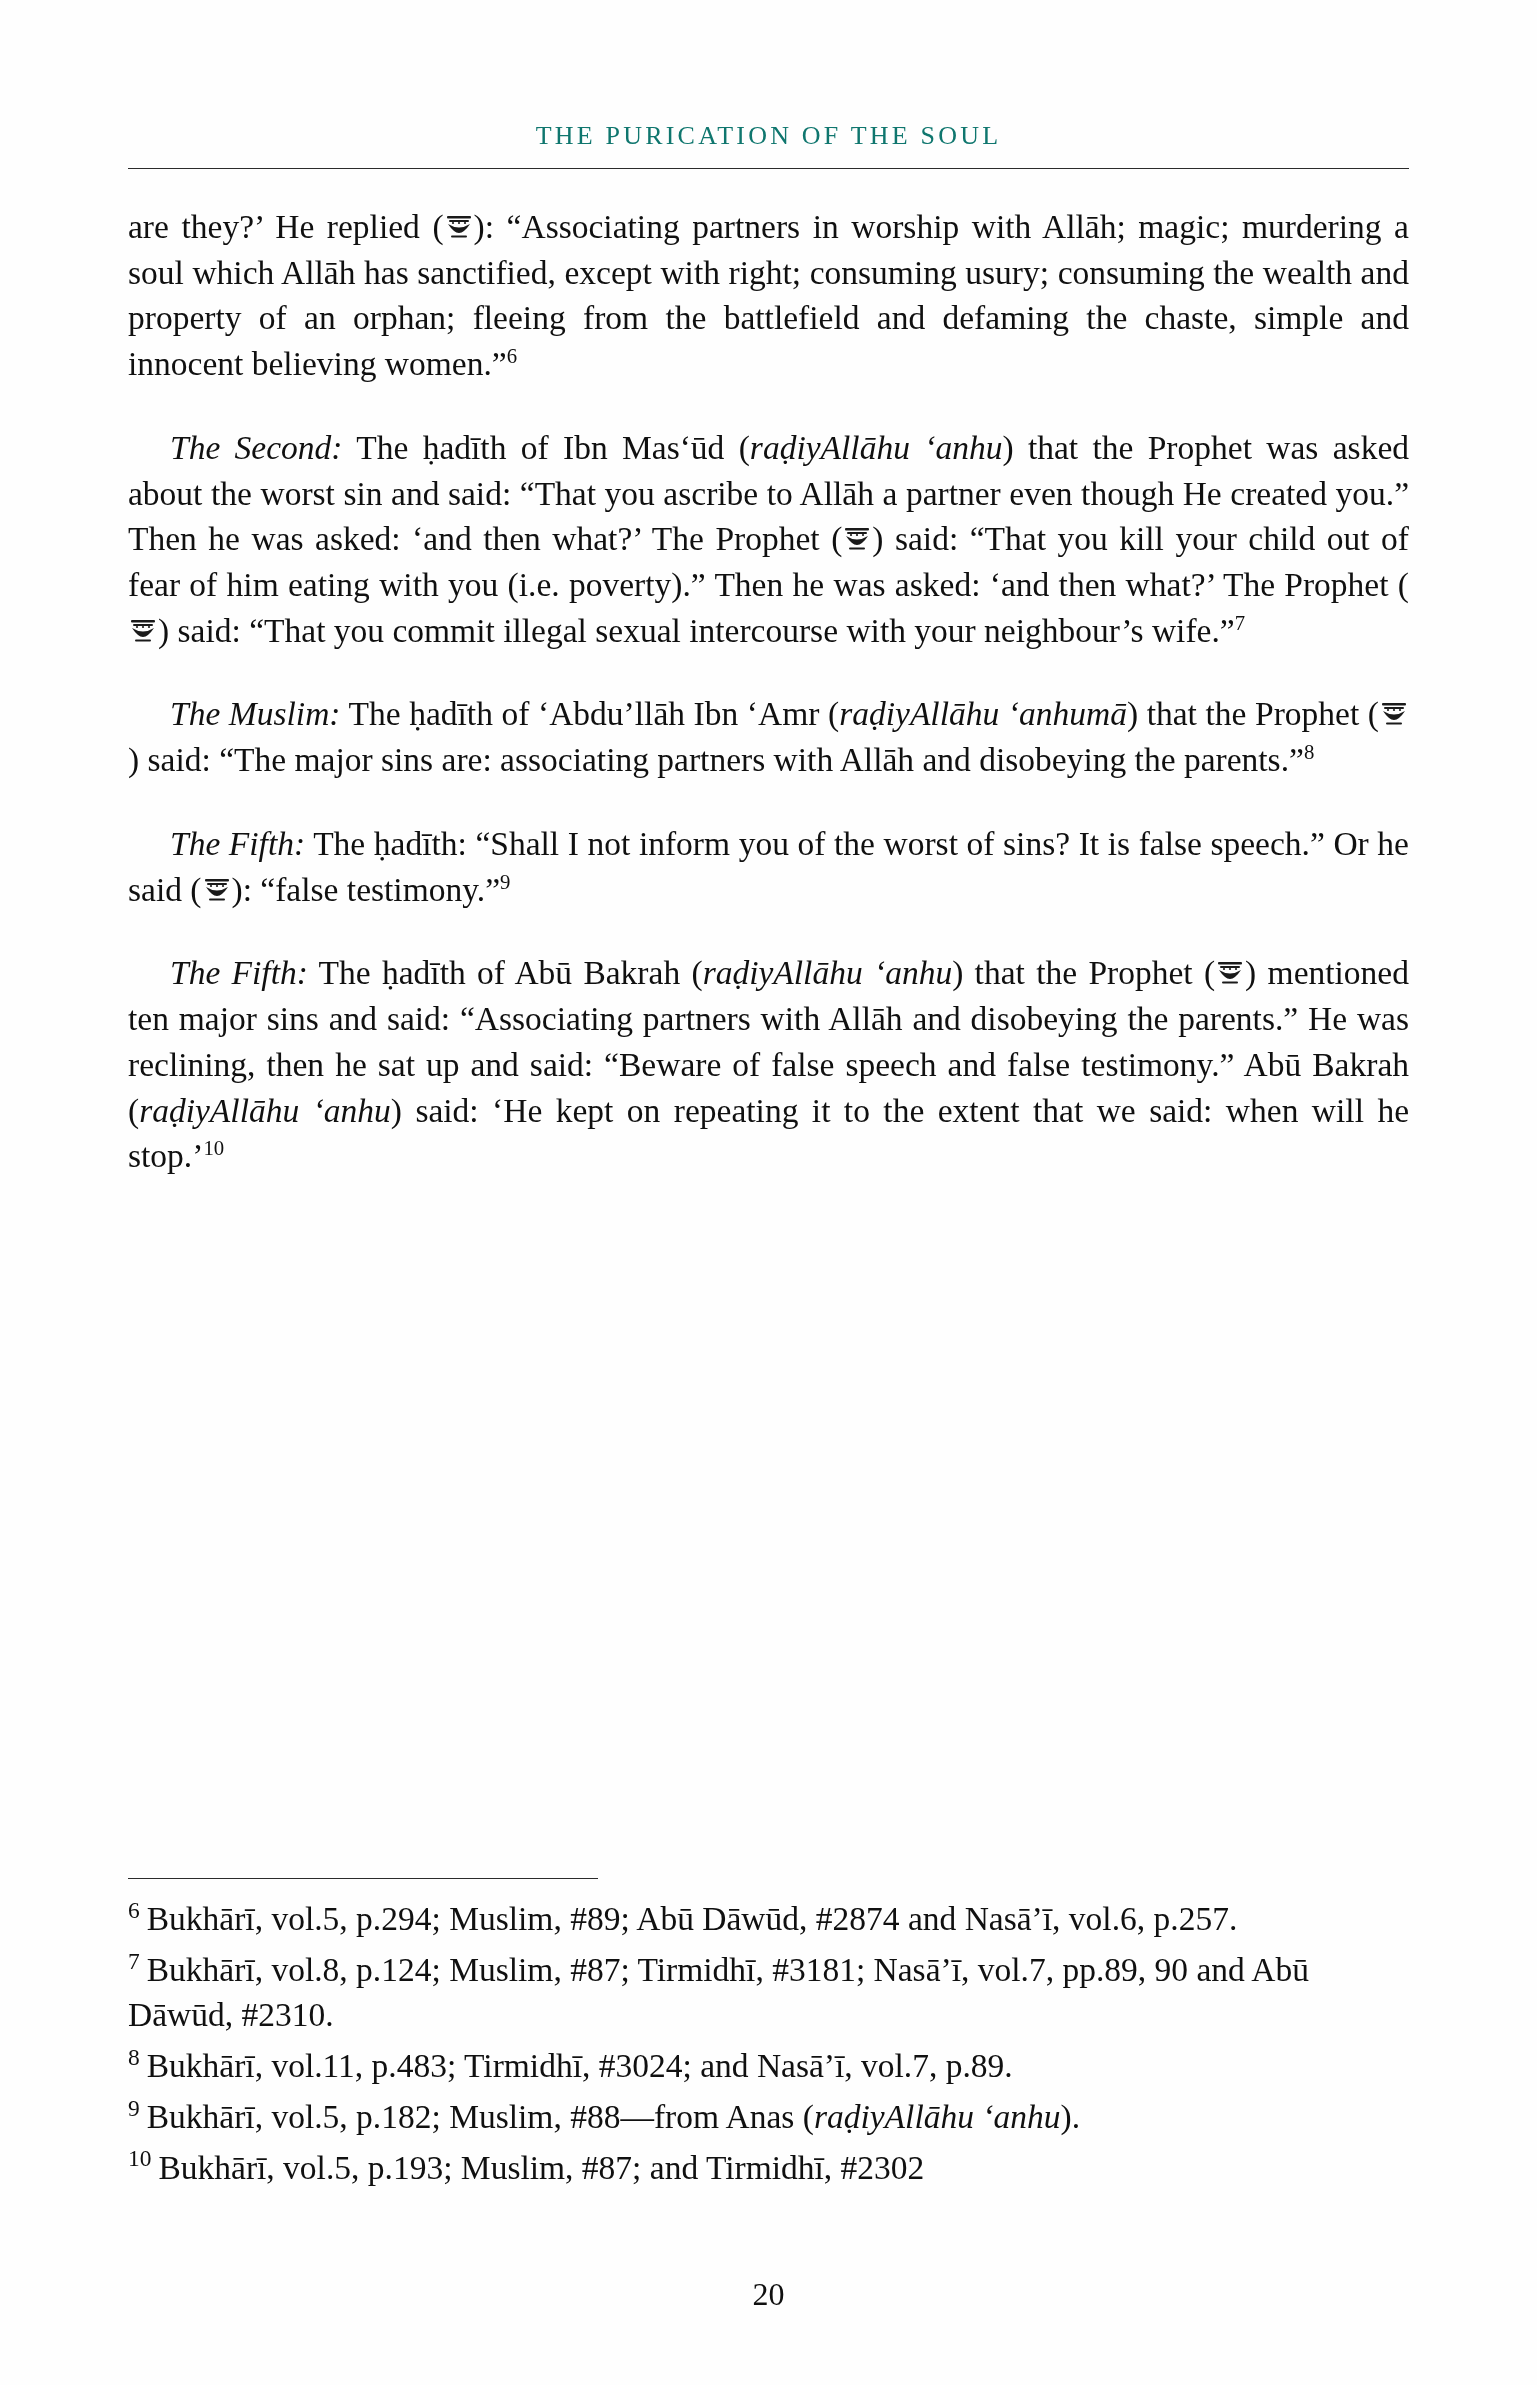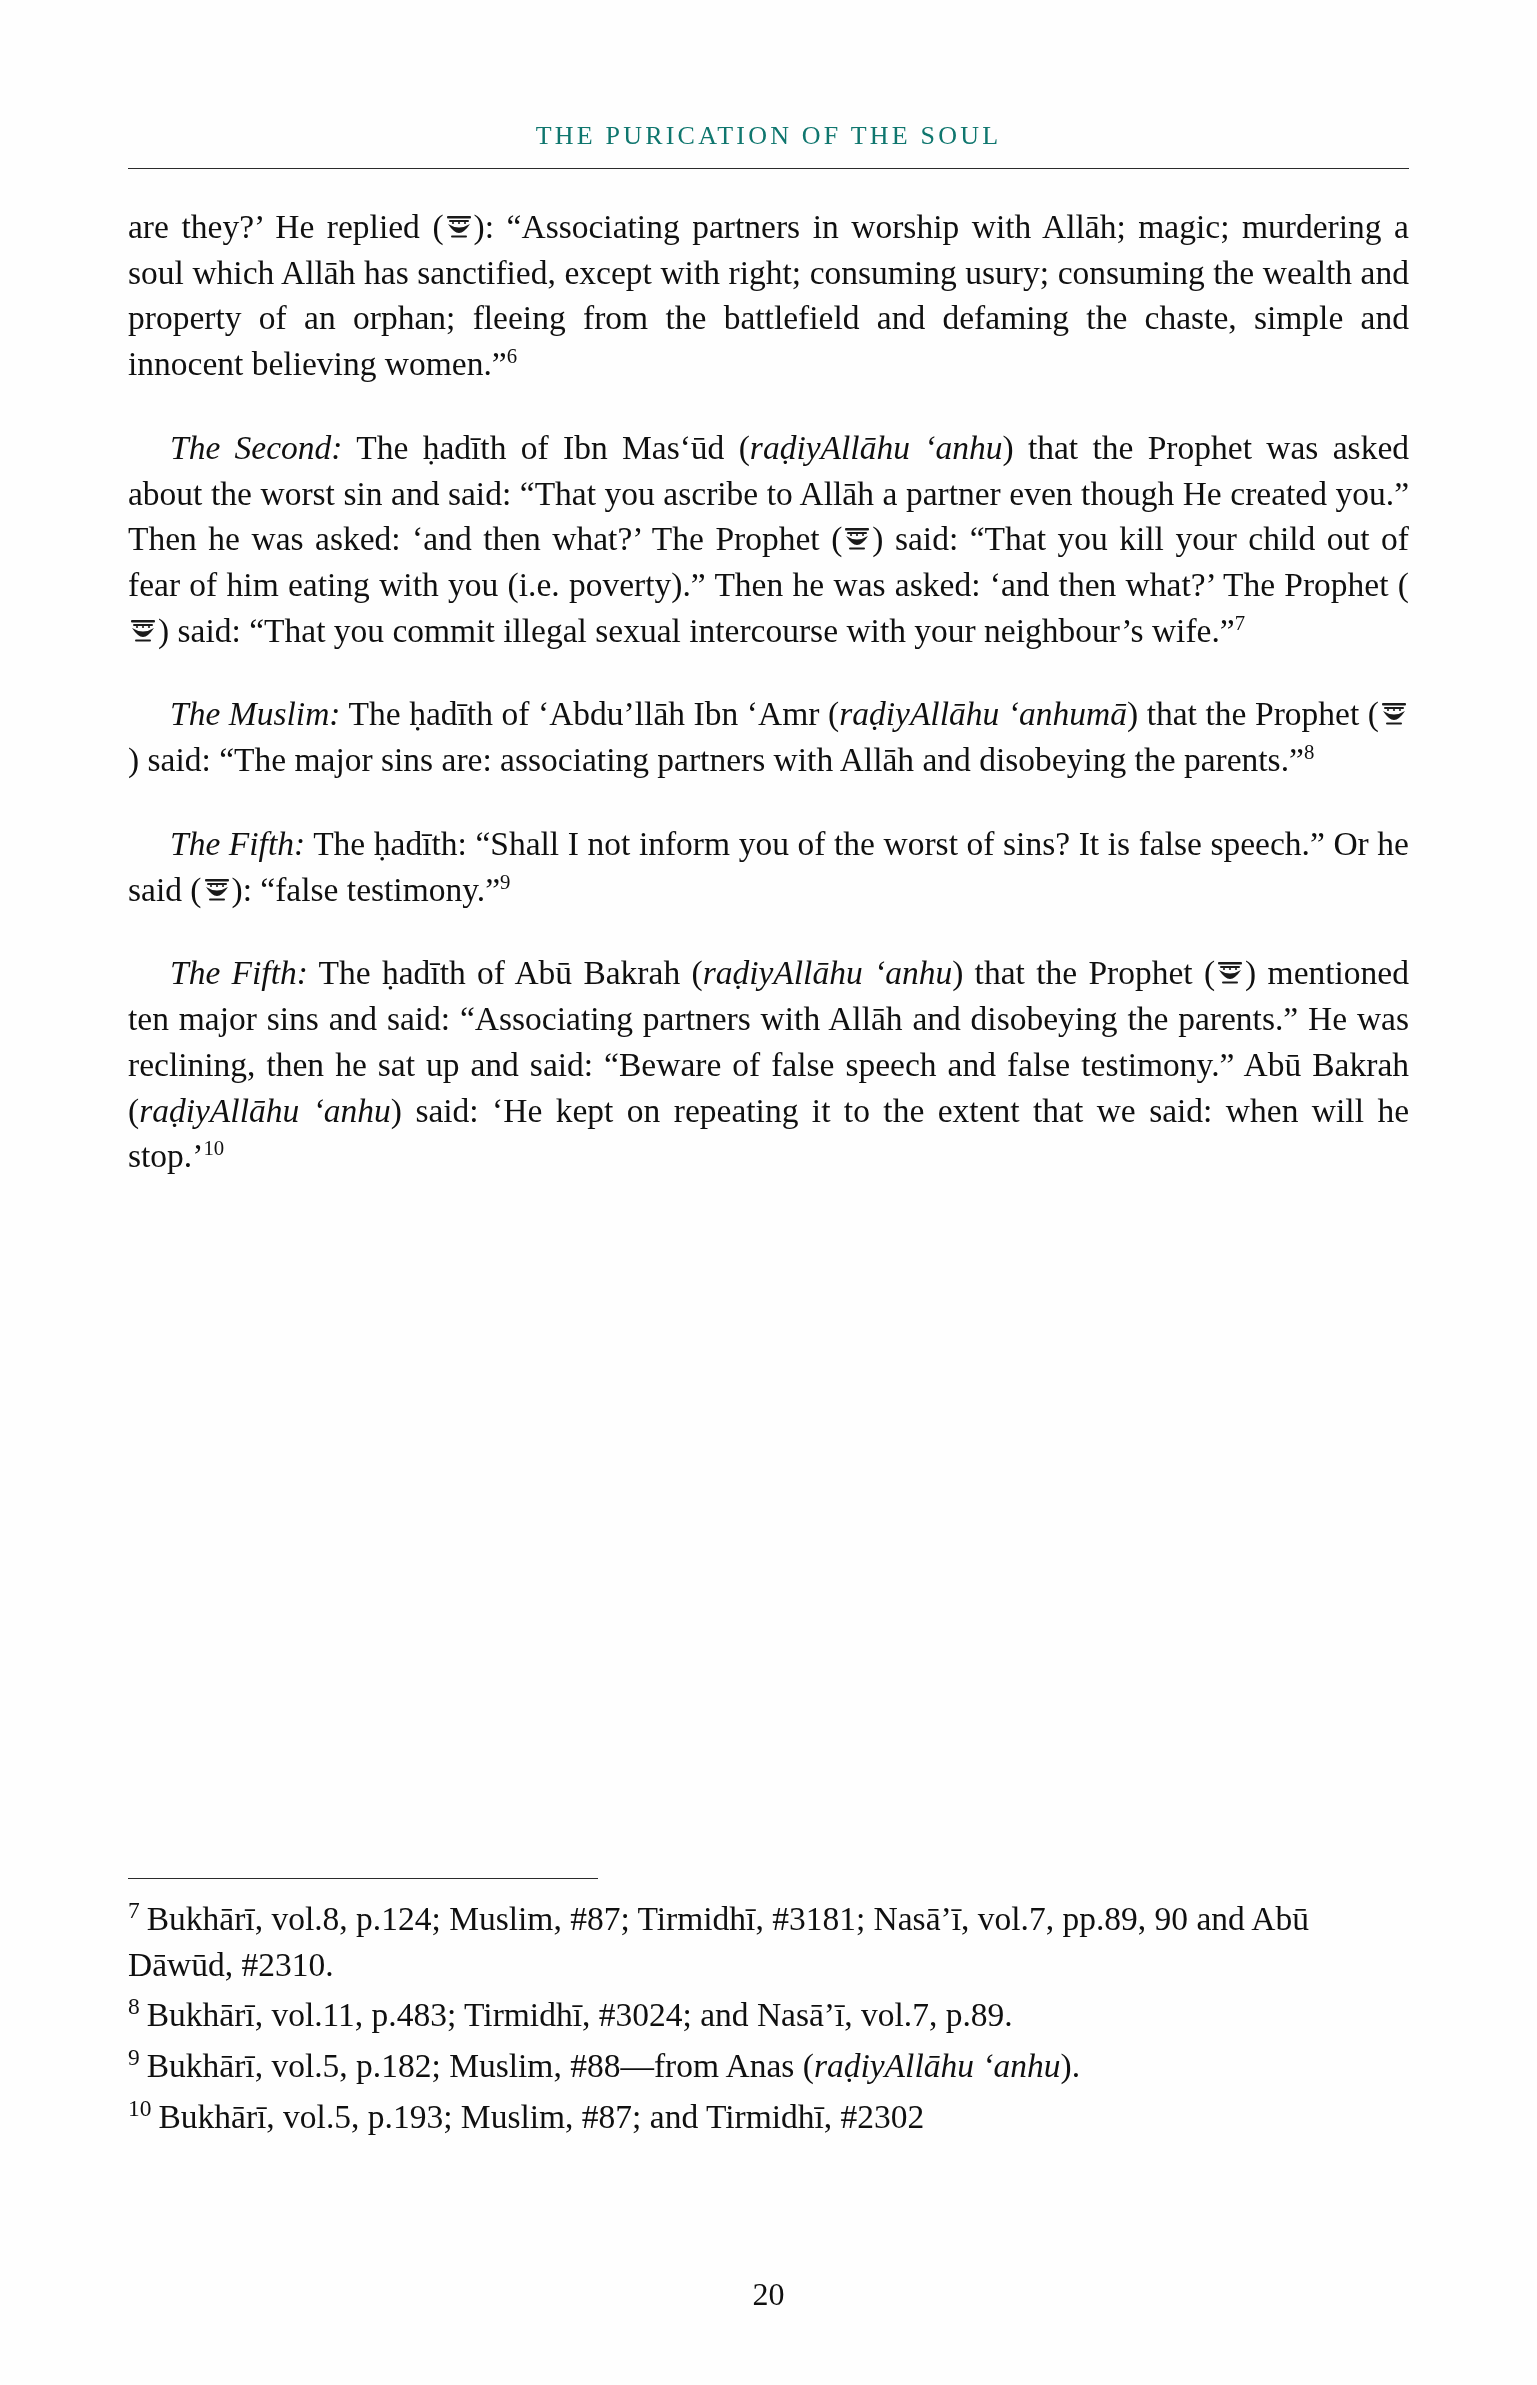--- a/index.html
+++ b/index.html
@@ -185,20 +185,21 @@
               <circle cx="15" cy="11" r="1.1"></circle>
               <circle cx="21" cy="11" r="1.1"></circle>
             </g>
           </svg></span>) mentioned ten major sins and said: “Associating partners with Allāh and disobeying the parents.” He was reclining, then he sat up and said: “Beware of false speech and false testimony.” Abū Bakrah (<span class="ital">raḍiyAllāhu ‘anhu</span>) said: ‘He kept on repeating it to the extent that we said: when will he stop.’<sup>10</sup></p>
 
   </div>
 
   <div class="footnote-rule"></div>
 
   <div class="footnotes">
+    <p class="fn" id="f0"><sup>6</sup>Bukhārī, vol.5, p.294; Muslim, #89; Abū Dāwūd, #2874 and Nasā’ī, vol.6, p.257.</p>
     <p class="fn" id="f1"><sup>7</sup>Bukhārī, vol.8, p.124; Muslim, #87; Tirmidhī, #3181; Nasā’ī, vol.7, pp.89, 90 and Abū Dāwūd, #2310.</p>
     <p class="fn" id="f2"><sup>8</sup>Bukhārī, vol.11, p.483; Tirmidhī, #3024; and Nasā’ī, vol.7, p.89.</p>
     <p class="fn" id="f3"><sup>9</sup>Bukhārī, vol.5, p.182; Muslim, #88—from Anas (<span class="ital">raḍiyAllāhu ‘anhu</span>).</p>
     <p class="fn" id="f4"><sup>10</sup>Bukhārī, vol.5, p.193; Muslim, #87;  and Tirmidhī, #2302</p>
   </div>
 
   <div class="folio">20</div>
 
 </div>
 

